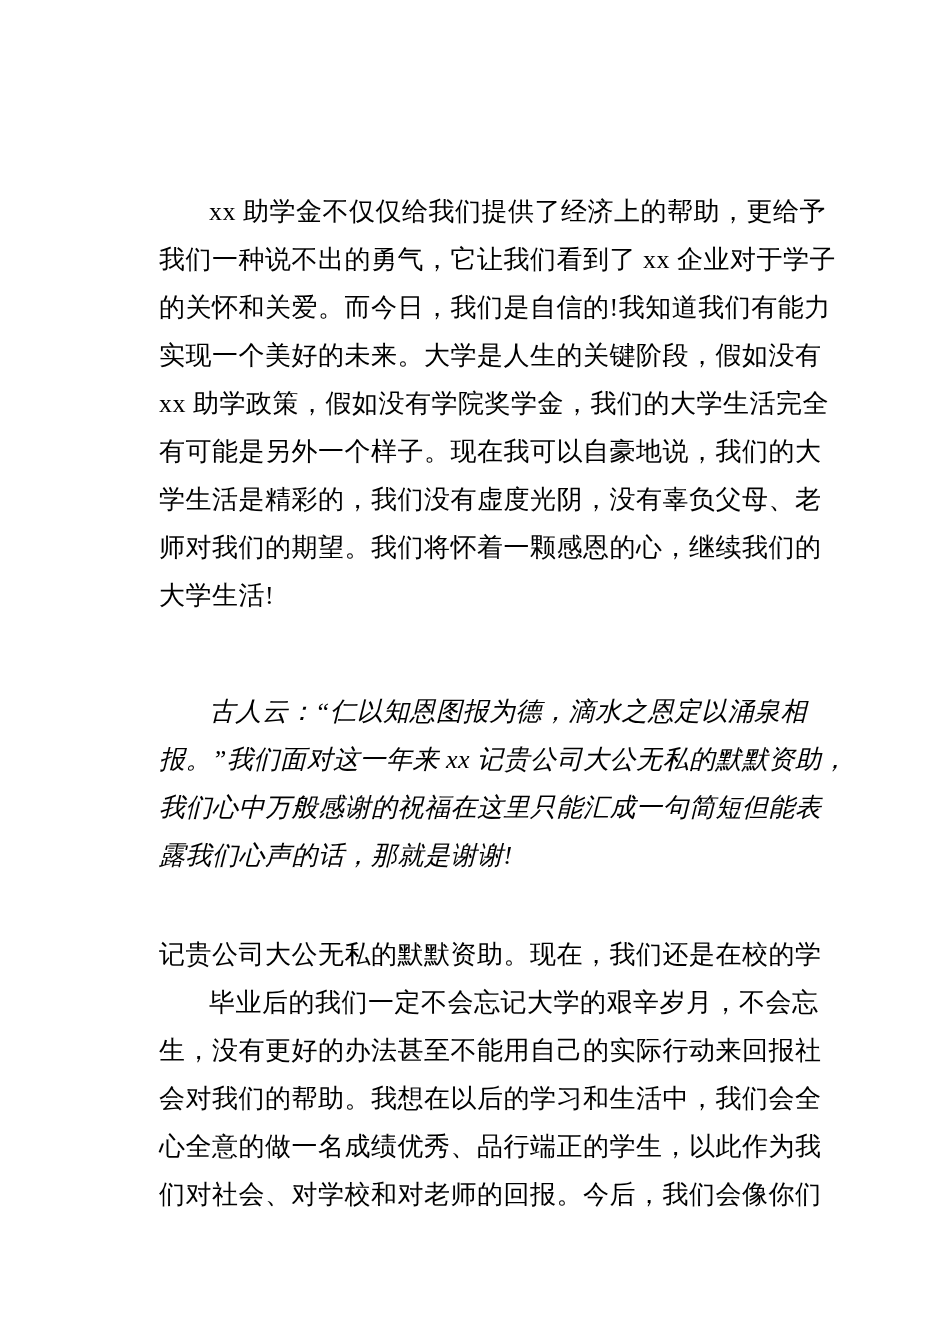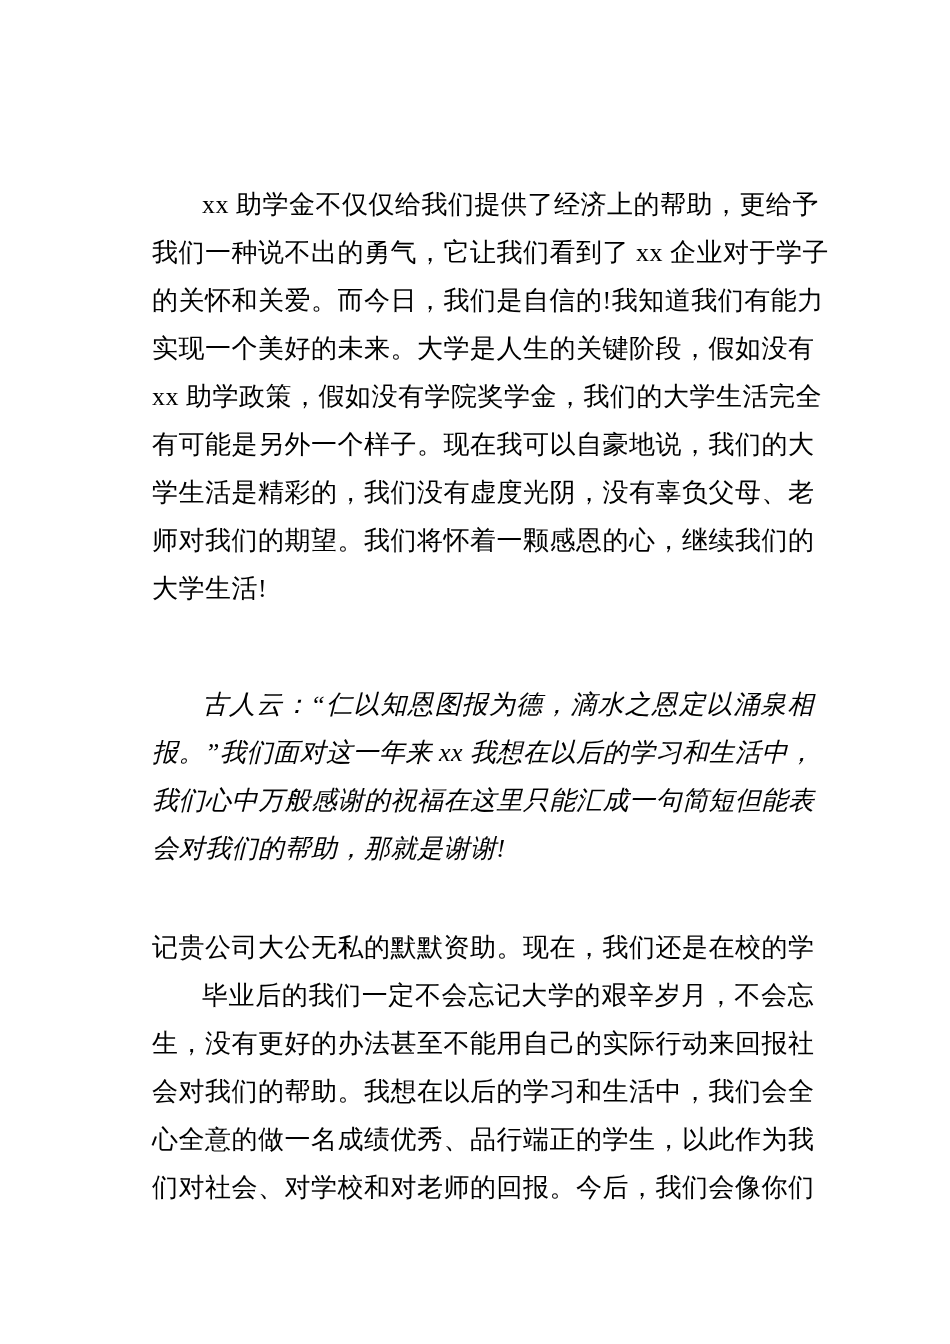--- a/index.html
+++ b/index.html
@@ -23,21 +23,21 @@
     background: #ffffff;
   }
   .content {
     position: absolute;
     left: 143px;
     top: 172px;
     width: 680px;
     color: #000000;
   }
   .para {
-    margin: 9px;
+    margin: 16px;
     padding: 0;
   }
   .para-1 { margin-bottom: 68px; }
   .para-2 { margin-bottom: 51px; font-style: italic; }
   .line {
     font-size: 26px;
     line-height: 48px;
     height: 48px;
     white-space: nowrap;
     text-align: justify;
@@ -64,23 +64,23 @@
       <div class="line">实现一个美好的未来。大学是人生的关键阶段，假如没有</div>
       <div class="line">xx 助学政策，假如没有学院奖学金，我们的大学生活完全</div>
       <div class="line">有可能是另外一个样子。现在我可以自豪地说，我们的大</div>
       <div class="line">学生活是精彩的，我们没有虚度光阴，没有辜负父母、老</div>
       <div class="line">师对我们的期望。我们将怀着一颗感恩的心，继续我们的</div>
       <div class="line short">大学生活!</div>
     </div>
 
     <div class="para para-2">
       <div class="line indent">古人云：“仁以知恩图报为德，滴水之恩定以涌泉相</div>
-      <div class="line">报。”我们面对这一年来 xx 我想在以后的学习和生活中，</div>
+      <div class="line">报。”我们面对这一年来 xx 记贵公司大公无私的默默资助，</div>
       <div class="line">我们心中万般感谢的祝福在这里只能汇成一句简短但能表</div>
-      <div class="line short">会对我们的帮助，那就是谢谢!</div>
+      <div class="line short">露我们心声的话，那就是谢谢!</div>
     </div>
 
     <div class="para para-3">
       <div class="line">记贵公司大公无私的默默资助。现在，我们还是在校的学</div>
       <div class="line indent">毕业后的我们一定不会忘记大学的艰辛岁月，不会忘</div>
       <div class="line">生，没有更好的办法甚至不能用自己的实际行动来回报社</div>
       <div class="line">会对我们的帮助。我想在以后的学习和生活中，我们会全</div>
       <div class="line">心全意的做一名成绩优秀、品行端正的学生，以此作为我</div>
       <div class="line">们对社会、对学校和对老师的回报。今后，我们会像你们</div>
     </div>

